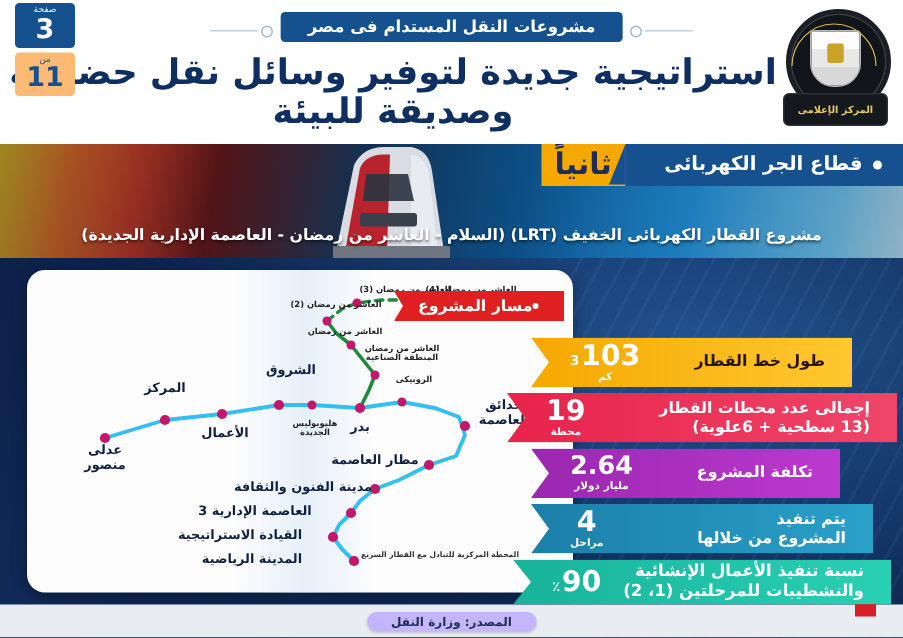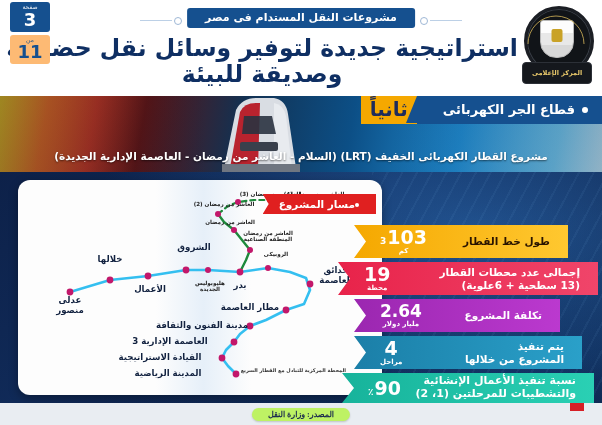--- a/index.html
+++ b/index.html
@@ -112,23 +112,23 @@
   .sup{font-size:9px;font-weight:bold;}
   .unit{font-size:7px;font-weight:bold;margin-top:1px;}
   .chev.c1 .val,.chev.c1 .sup,.chev.c1 .unit{color:#ffffff;}
   .chev.c2 .val,.chev.c2 .unit{color:#ffffff;}
   .chev.c3 .val,.chev.c3 .unit{color:#ffffff;}
   .chev.c4 .val,.chev.c4 .unit{color:#ffffff;}
   .chev.c5 .val,.chev.c5 .sup{color:#ffffff;}
 
   
   .footer{position:absolute;left:0;bottom:0;width:602px;height:22px;background:#e9edf2;}
-  .source{position:absolute;left:50%;transform:translateX(-50%);bottom:4px;background:#bef264;
+  .source{position:absolute;left:50%;transform:translateX(-50%);bottom:4px;background:#c4b5fd;
     border-radius:9px;padding:2px 16px;color:#20304f;font-size:8px;font-weight:bold;
-    box-shadow:0 1px 2px rgba(0,0,0,.18);z-index:5;font-family:Liberation Serif, serif;}
+    box-shadow:0 1px 2px rgba(0,0,0,.18);z-index:5;}
   .foot-red{position:absolute;right:18px;bottom:14px;width:14px;height:26px;background:#d61f26;z-index:3;}
 </style>
 </head>
 <body>
 
 <div class="stage">
 
   <div class="header">
 
     <div class="logo">
@@ -222,21 +222,21 @@
         <circle cx="204" cy="178" r="3.4" fill="#c2186b"></circle>
         <circle cx="218" cy="194" r="3.4" fill="#c2186b"></circle>
       </svg>
 
     <div id="station-labels">
         <div class="st " style="left: 52px; top: 126px; transform: translate(-50%, -50%);">
           <div>عدلى</div>
           <div>منصور</div>
         </div>
         <div class="st " style="left: 92px; top: 80px; transform: translate(-50%, -50%);">
-          <div>خلالها</div>
+          <div>المركز</div>
         </div>
         <div class="st " style="left: 132px; top: 110px; transform: translate(-50%, -50%);">
           <div>الأعمال</div>
         </div>
         <div class="st " style="left: 176px; top: 68px; transform: translate(-50%, -50%);">
           <div>الشروق</div>
         </div>
         <div class="st sm" style="left: 192px; top: 106px; transform: translate(-50%, -50%);">
           <div>هليوبوليس</div>
           <div>الجديدة</div>

